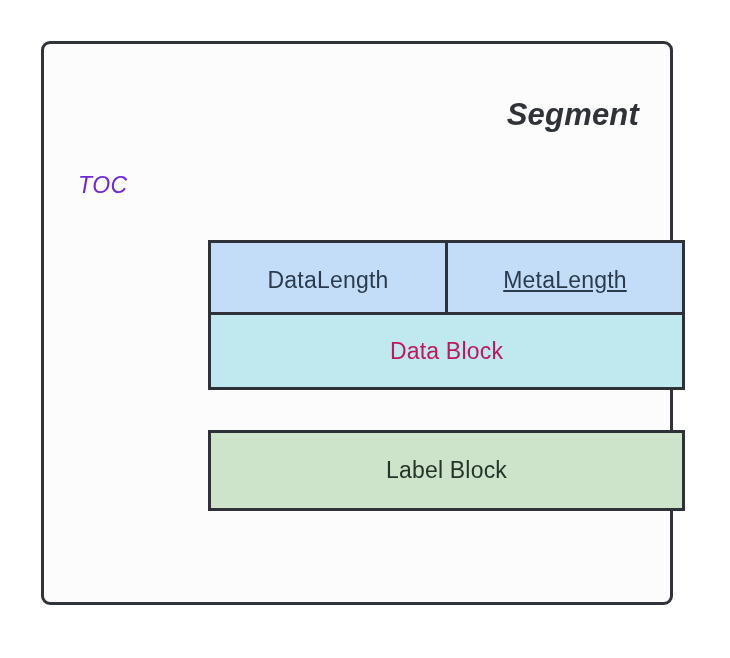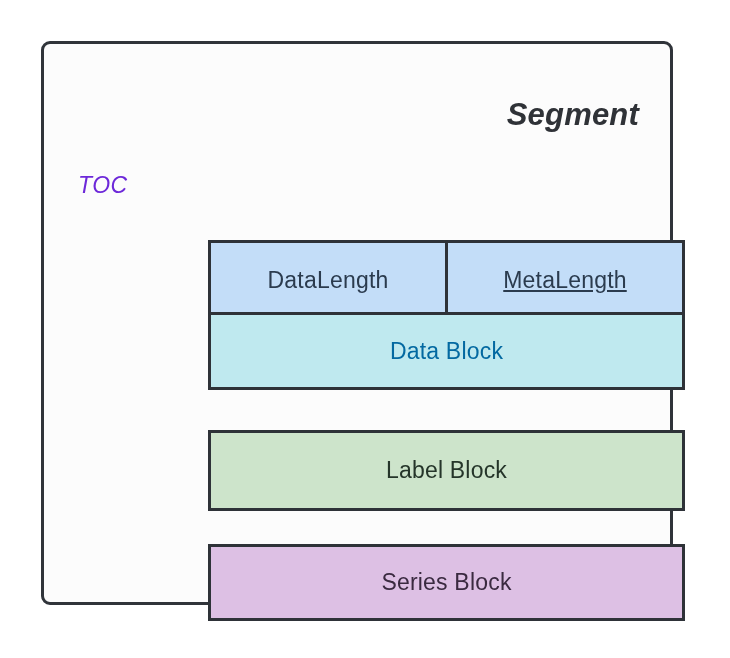--- a/index.html
+++ b/index.html
@@ -90,21 +90,21 @@
   }
 
   
   .row-toc    { top: 148px; height: 80px; margin-top: 48px; }
   .row-data   { top: 268px; height: 78px; }
   .row-label  { top: 386px; height: 81px; }
   .row-series { top: 500px; height: 77px; }
 
   
   .fill-toc    { background: #c3ddf8; color: #2b3b4e; }
-  .fill-data   { background: #bfe9ef; color: #0369a1; }
+  .fill-data   { background: #bfe9ef; color: #be185d; }
   .fill-label  { background: #cde4cb; color: #25352a; }
   .fill-series { background: #ddc0e4; color: #3a2a40; }
 </style>
 </head>
 <body>
 
 <div class="canvas">
 
   <div class="segment-card">
 
@@ -116,21 +116,18 @@
     </div>
 
     <div class="block-row row-data">
       <div class="block-cell fill-data">Data Block</div>
     </div>
 
     <div class="block-row row-label">
       <div class="block-cell fill-label">Label Block</div>
     </div>
 
-    <div class="block-row row-series">
-      <div class="block-cell fill-series">Series Block</div>
-    </div>
 
   </div>
 
   <div class="toc-label">TOC</div>
 
 </div>
 
 </body></html>

